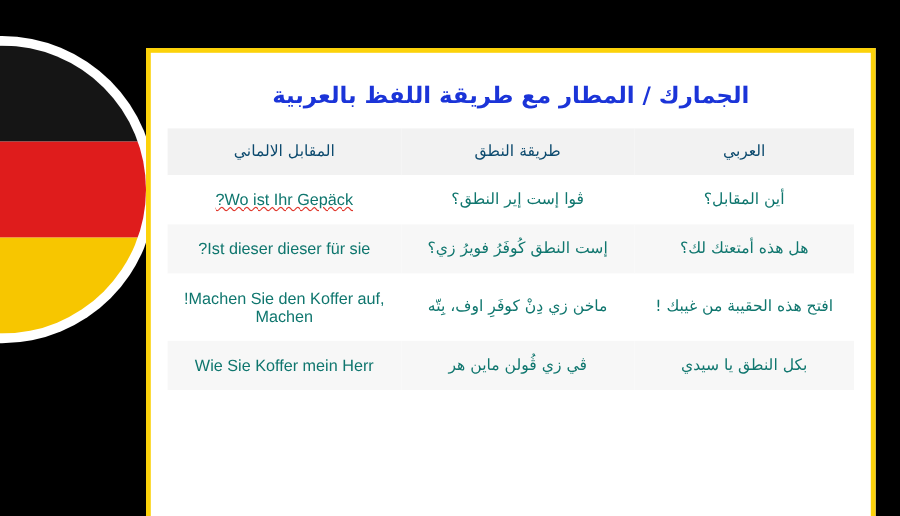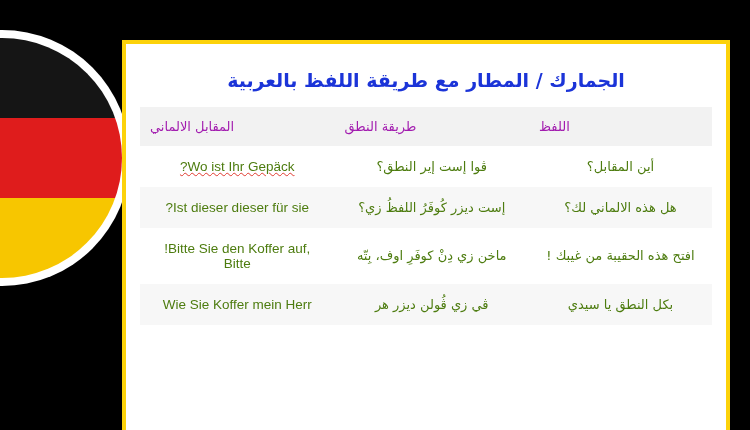--- a/index.html
+++ b/index.html
@@ -71,28 +71,28 @@
   table {
     width: 100%;
     border-collapse: collapse;
     table-layout: fixed;
     direction: rtl;
   }
   thead th {
     background: #f2f2f2;
     font-size: 13px;
     font-weight: normal;
-    color: #a21caf;
+    color: #0c4a6e;
     padding: 12px 10px;
-    text-align: left;
+    text-align: center;
     border: none;
   }
   tbody td {
     font-size: 13px;
-    color: #4d7c0f;
+    color: #0f766e;
     padding: 13px 12px;
     text-align: center;
     border: none;
     vertical-align: middle;
   }
   tbody tr:nth-child(odd)  td { background: #ffffff; }
   tbody tr:nth-child(even) td { background: #f7f7f7; }
 
   
   col.c-ar  { width: 32%; }
@@ -130,43 +130,43 @@
     <div id="title">الجمارك / المطار مع طريقة اللفظ بالعربية</div>
 
     <table>
       <colgroup>
         <col class="c-ar">
         <col class="c-pr">
         <col class="c-de">
       </colgroup>
       <thead>
         <tr>
-          <th>اللفظ</th>
+          <th>العربي</th>
           <th>طريقة النطق</th>
           <th>المقابل الالماني</th>
         </tr>
       </thead>
       <tbody>
         <tr>
           <td class="arabic">أين المقابل؟</td>
           <td class="pron">ڤوا إست إير النطق؟</td>
           <td class="german"><span class="spell">?Wo ist Ihr Gepäck</span></td>
         </tr>
         <tr>
-          <td class="arabic">هل هذه الالماني لك؟</td>
-          <td class="pron">إست ديزر كُوفَرُ اللفظُ زي؟</td>
+          <td class="arabic">هل هذه أمتعتك لك؟</td>
+          <td class="pron">إست النطق كُوفَرُ فويرُ زي؟</td>
           <td class="german">?Ist dieser dieser für sie</td>
         </tr>
         <tr>
           <td class="arabic">افتح هذه الحقيبة من غيبك !</td>
           <td class="pron">ماخن زي دِنْ كوفَرِ اوف، بِتّه</td>
-          <td class="german">!Bitte Sie den Koffer auf, Bitte</td>
+          <td class="german">!Machen Sie den Koffer auf, Machen</td>
         </tr>
         <tr>
           <td class="arabic">بكل النطق يا سيدي</td>
-          <td class="pron">ڤي زي ڤُولن ديزر هر</td>
+          <td class="pron">ڤي زي ڤُولن ماين هر</td>
           <td class="german">Wie Sie Koffer mein Herr</td>
         </tr>
       </tbody>
     </table>
 
   </div>
 </div>
 
 </body></html>

